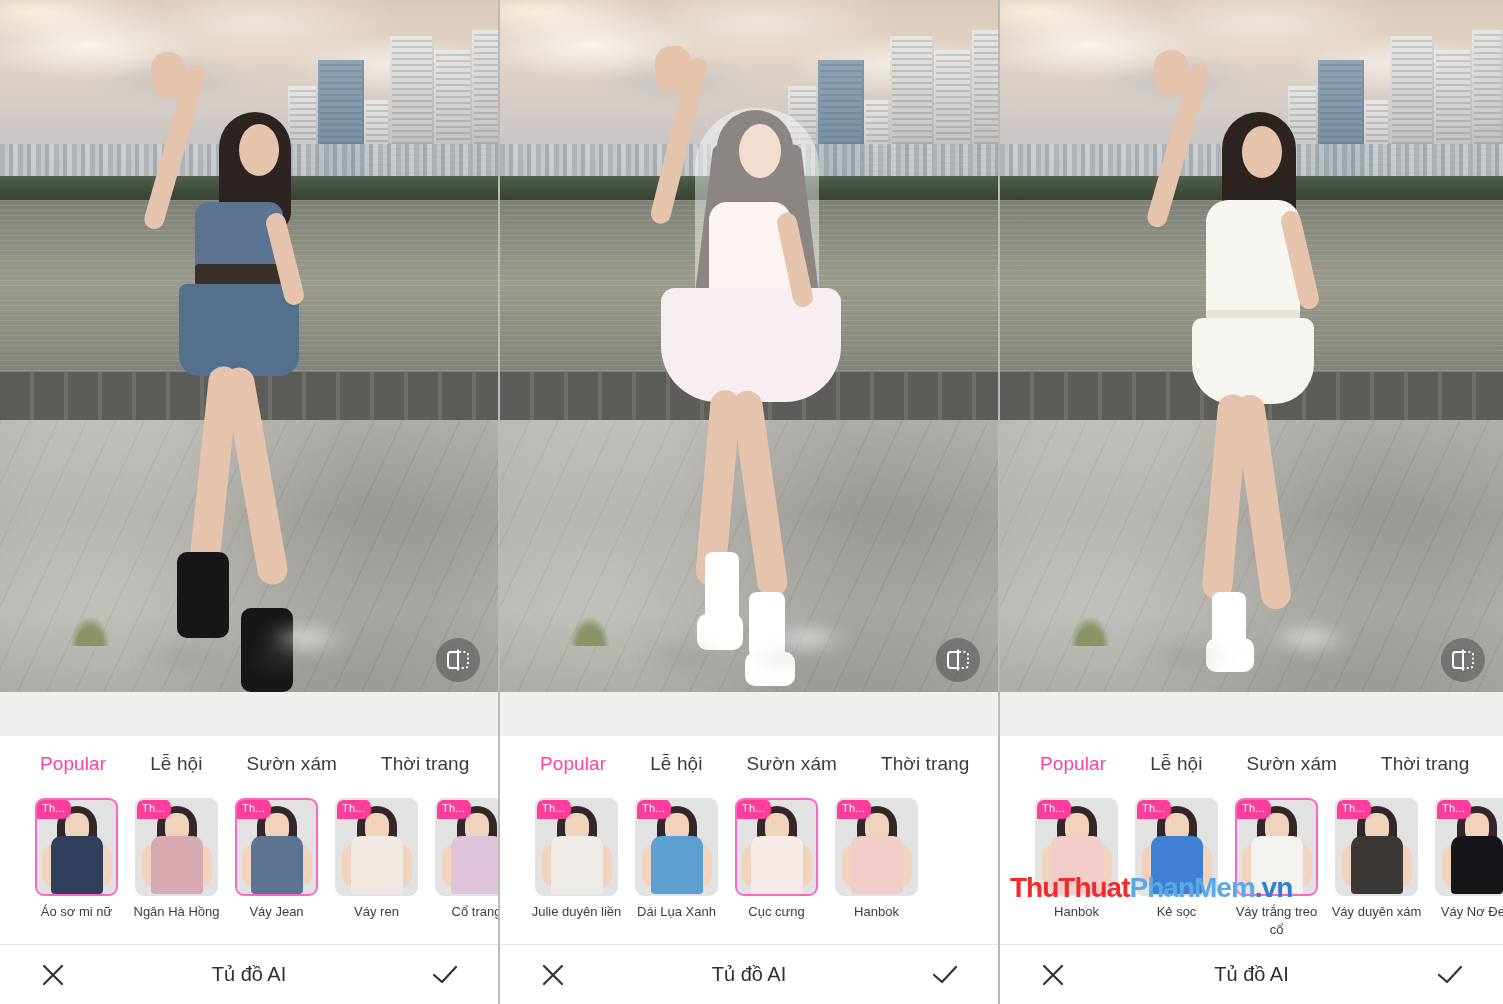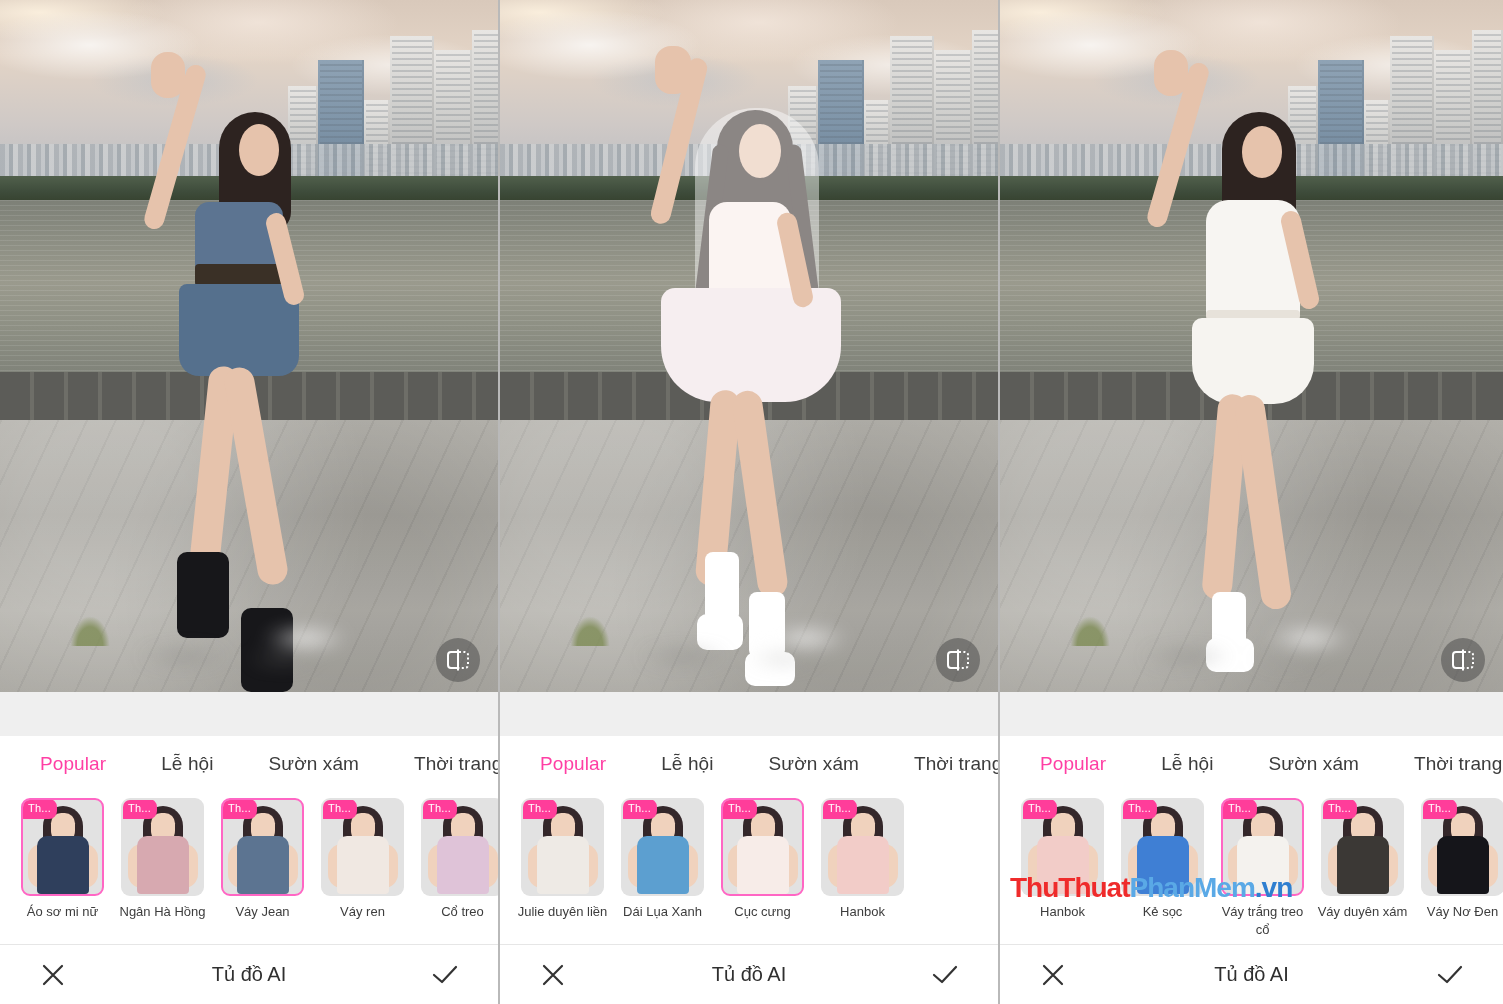--- a/index.html
+++ b/index.html
@@ -116,35 +116,35 @@
     background: rgba(70,70,70,.50);
     display:flex; align-items:center; justify-content:center;
   }
 
   
   .gapband { width:100%; height: 44px; background: #efefef; }
 
   
   .tabs {
     position:relative; width: 100%; height: 56px;
-    display:flex; align-items:center; gap: 11px;
+    display:flex; align-items:center; gap: 0;
     background:#ffffff; padding-left: 18px;
     white-space: nowrap; overflow: hidden;
   }
   .tab {
     font-size: 19px; color: #3c3c3c; letter-spacing:.1px;
     padding: 0 22px; flex: 0 0 auto;
   }
   .tab.active { color: #ff3fa4; }
 
   
   .thumbrow {
     position:relative; width:100%; flex: 1 1 auto;
     display:flex; align-items:flex-start; gap: 0;
-    padding: 6px 0 0 14px; background:#fff; overflow:hidden;
+    padding: 6px 0 0 28px; background:#fff; overflow:hidden;
   }
   .thumb { flex: 0 0 auto; width: 97px; margin-right: 3px; }
   .thumb-img {
     position:relative; width: 83px; height: 98px; border-radius: 9px;
     background: #e2e2e2; overflow:hidden; margin: 0 auto;
     border: 2px solid transparent;
   }
   .thumb.selected .thumb-img { border-color: #ff66c4; }
   .badge {
     position:absolute; left: -1px; top: -1px; z-index:3;
@@ -293,21 +293,21 @@
       <div class="thumb">
         <div class="thumb-img">
           <span class="badge">Th...</span>
           <div class="fig">
               <div class="hair"></div>
               <div class="face"></div>
               <div class="arms"></div>
               <div class="body" style="background:#dfc3d8"></div>
             </div>
         </div>
-        <div class="thumb-label">Cổ treo</div>
+        <div class="thumb-label">Cổ trang</div>
       </div>
 
     </div>
 
     <div class="bottombar">
       <div class="icon-btn">
         <svg width="26" height="26" viewBox="0 0 26 26">
             <path d="M4 4 L22 22 M22 4 L4 22" stroke="#333" stroke-width="2.2" stroke-linecap="round"></path>
           </svg>
       </div>

